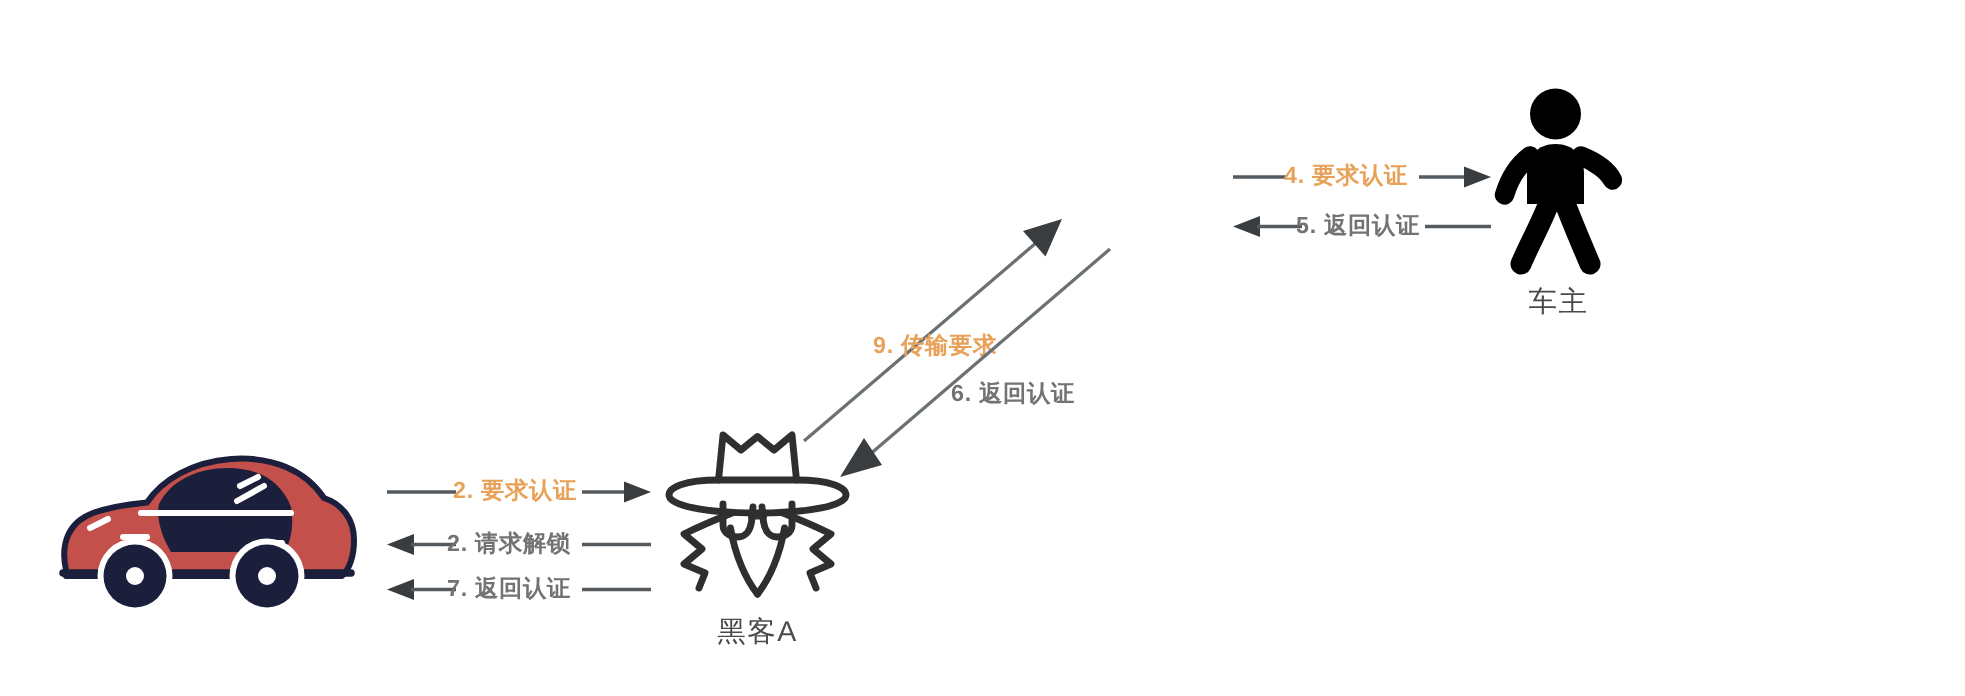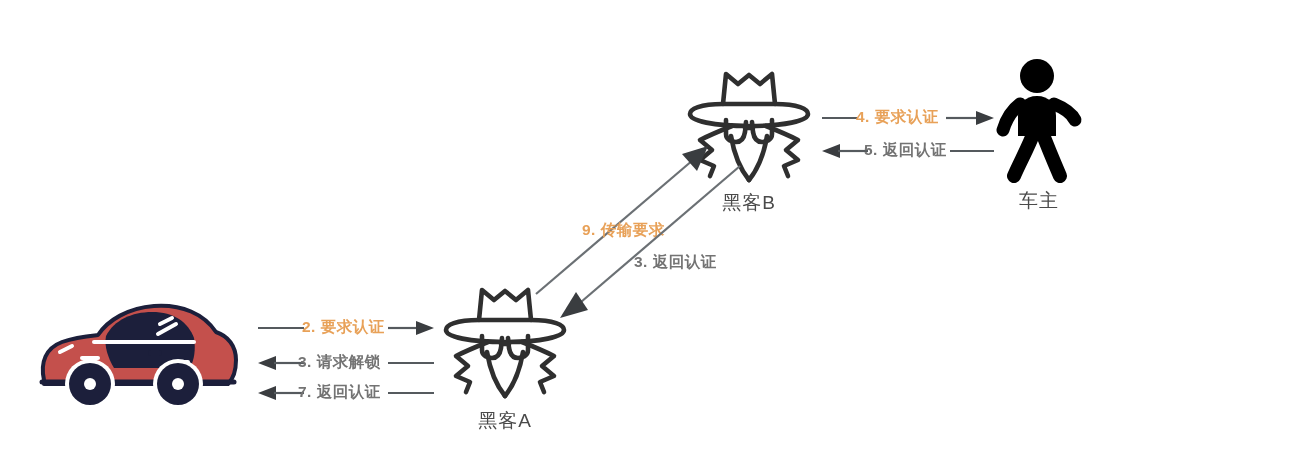--- a/index.html
+++ b/index.html
@@ -89,36 +89,20 @@
 
         <path d="M46,68 C36,72 22,78 14,82 L26,92 L14,102 L28,108 L24,118"></path>
         <path d="M80,68 C90,72 104,78 112,82 L100,92 L112,102 L98,108 L102,118"></path>
         <path d="M45,78 C48,96 55,112 63,122"></path>
         <path d="M81,78 C78,96 71,112 63,122"></path>
       </g>
     </svg>
     <div class="node-label" style="left:-17px;top:134px;width:160px;text-align:center;">黑客A</div>
   </div>
 
-  <div class="node" style="left:686px;top:58px;">
-    <svg width="126" height="126" viewBox="0 0 126 126">
-      <g fill="none" stroke="#2f2f2f" stroke-width="4.6" stroke-linejoin="round" stroke-linecap="round">
-        <path d="M37,46 L40,16 L52,26 L63,17 L74,26 L86,16 L89,46 Z"></path>
-        <path d="M37,46 C14,46 4,51 4,56 C4,63 28,68 63,68 C98,68 122,63 122,56 C122,51 112,46 89,46"></path>
-        <path d="M40,62 L40,76 C40,82 46,84 50,84 C55,84 58,80 59,74 L60,64"></path>
-        <path d="M86,62 L86,76 C86,82 80,84 76,84 C71,84 68,80 67,74 L66,64"></path>
-        <path d="M59,70 L67,70"></path>
-        <path d="M46,68 C36,72 22,78 14,82 L26,92 L14,102 L28,108 L24,118"></path>
-        <path d="M80,68 C90,72 104,78 112,82 L100,92 L112,102 L98,108 L102,118"></path>
-        <path d="M45,78 C48,96 55,112 63,122"></path>
-        <path d="M81,78 C78,96 71,112 63,122"></path>
-      </g>
-    </svg>
-    <div class="node-label" style="left:-17px;top:132px;width:160px;">黑客B</div>
-  </div>
 
   <div class="node" style="left:996px;top:58px;">
     <svg width="86" height="128" viewBox="0 0 86 128">
       <circle cx="41" cy="18" r="17" fill="#000000"></circle>
 
       <path d="M41,38 C53,38 60,46 60,58 L60,78 L22,78 L22,58 C22,46 29,38 41,38 Z" fill="#000000"></path>
 
       <path d="M24,46 C16,52 10,62 7,72" stroke="#000000" stroke-width="13" stroke-linecap="round" fill="none"></path>
 
       <path d="M58,46 C68,50 76,56 79,62" stroke="#000000" stroke-width="13" stroke-linecap="round" fill="none"></path>
@@ -137,21 +121,21 @@
     </svg>
     <div class="flow-label orange" style="left:44px;top:-3px;">2. 要求认证</div>
   </div>
 
   <div class="flow" style="left:258px;top:355px;">
     <svg width="176" height="16" viewBox="0 0 176 16">
       <polygon class="edge-head" points="18,1 0,8 18,15"></polygon>
       <line class="edge-line" x1="16" y1="8" x2="46" y2="8"></line>
       <line class="edge-line" x1="130" y1="8" x2="176" y2="8"></line>
     </svg>
-    <div class="flow-label blue" style="left:40px;top:-3px;">3. 请求解锁</div>
+    <div class="flow-label blue" style="left:40px;top:-3px;">2. 请求解锁</div>
   </div>
 
   <div class="flow" style="left:258px;top:385px;">
     <svg width="176" height="16" viewBox="0 0 176 16">
       <polygon class="edge-head" points="18,1 0,8 18,15"></polygon>
       <line class="edge-line" x1="16" y1="8" x2="46" y2="8"></line>
       <line class="edge-line" x1="130" y1="8" x2="176" y2="8"></line>
     </svg>
     <div class="flow-label blue" style="left:40px;top:-3px;">7. 返回认证</div>
   </div>
@@ -180,16 +164,16 @@
       <polygon class="edge-head" points="178,6 152,14 167,31"></polygon>
     </svg>
     <div class="flow-label orange" style="left:52px;top:80px;">9. 传输要求</div>
   </div>
 
   <div class="flow" style="left:548px;top:160px;">
     <svg width="198" height="162" viewBox="0 0 198 162">
       <line class="diag-line" x1="192" y1="6" x2="26" y2="148"></line>
       <polygon class="edge-head" points="12,158 40,150 28,132"></polygon>
     </svg>
-    <div class="flow-label blue" style="left:86px;top:92px;">3. 返回认证</div>
+    <div class="flow-label blue" style="left:86px;top:92px;">6. 返回认证</div>
   </div>
 
 </div>
 
 </body></html>

